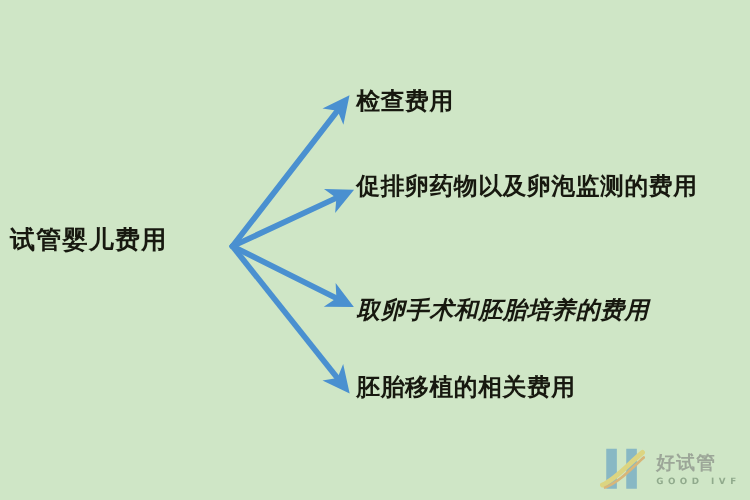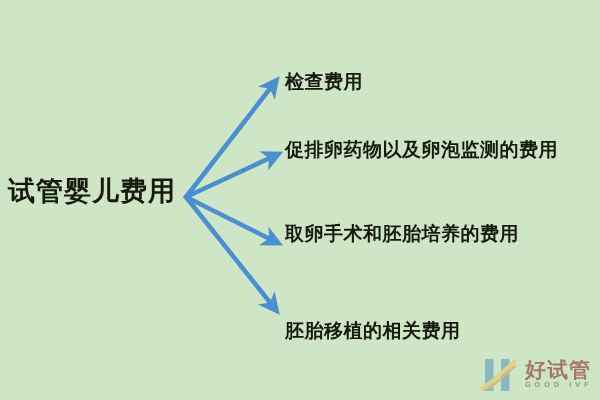--- a/index.html
+++ b/index.html
@@ -27,42 +27,42 @@
     top: 0;
     width: 600px;
     height: 400px;
   }
 
   
   #root-label {
     position: absolute;
     left: 8px;
     top: 174px;
-    font-size: 27px;
+    font-size: 20px;
     font-weight: bold;
     color: #17180f;
     letter-spacing: 1px;
     white-space: nowrap;
     line-height: 34px;
   }
 
   
   .branch-label {
     position: absolute;
     font-size: 19px;
     font-weight: bold;
     color: #17180f;
     white-space: nowrap;
     letter-spacing: 0.5px;
     line-height: 24px;
   }
   #branch-0 { left: 285px; top: 69px; }
   #branch-1 { left: 285px; top: 137px; }
-  #branch-2 { left: 285px; top: 221px; }
-  #branch-3 { left: 285px; top: 298px; margin-top: 20px; }
+  #branch-2 { left: 285px; top: 236px; font-style: italic; }
+  #branch-3 { left: 285px; top: 298px; }
 
   
   #watermark {
     position: absolute;
     left: 480px;
     top: 357px;
     display: flex;
     align-items: center;
     opacity: 0.55;
   }
@@ -73,23 +73,23 @@
     margin-right: 7px;
     flex: none;
   }
   #logo-text-block {
     display: flex;
     flex-direction: column;
     justify-content: center;
     padding-left: 2px;
   }
   #logo-name {
-    font-size: 21px;
+    font-size: 15px;
     font-weight: bold;
-    color: #7f1d1d;
+    color: #737373;
     letter-spacing: 1px;
     line-height: 20px;
     white-space: nowrap;
   }
   #logo-tagline {
     font-size: 7px;
     color: #5e7a5e;
     letter-spacing: 3.6px;
     line-height: 11px;
     white-space: nowrap;

